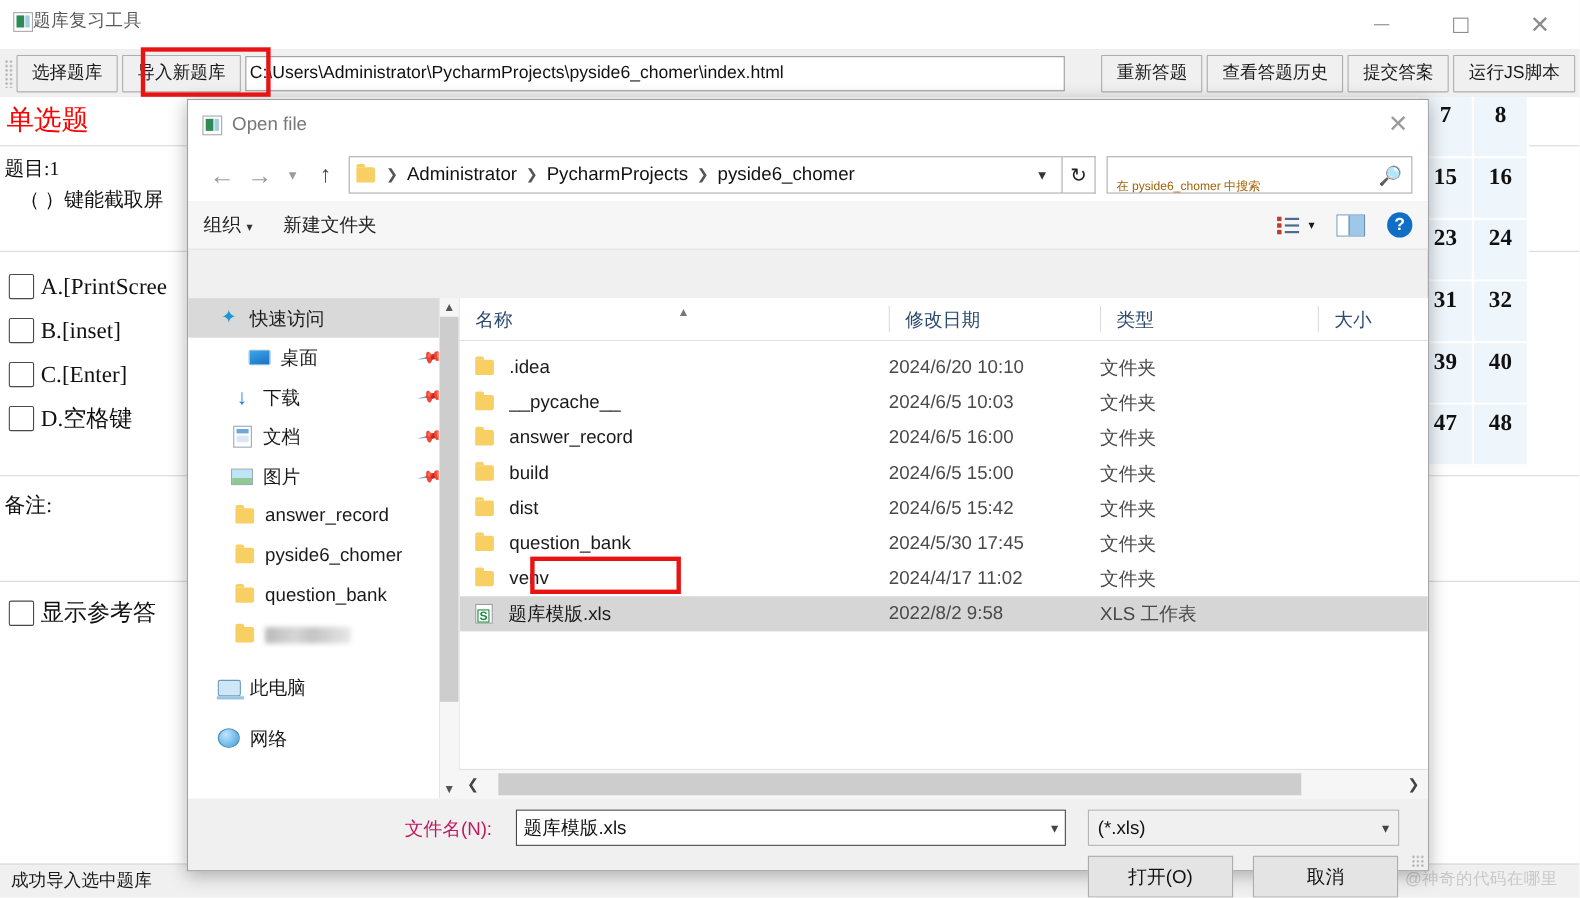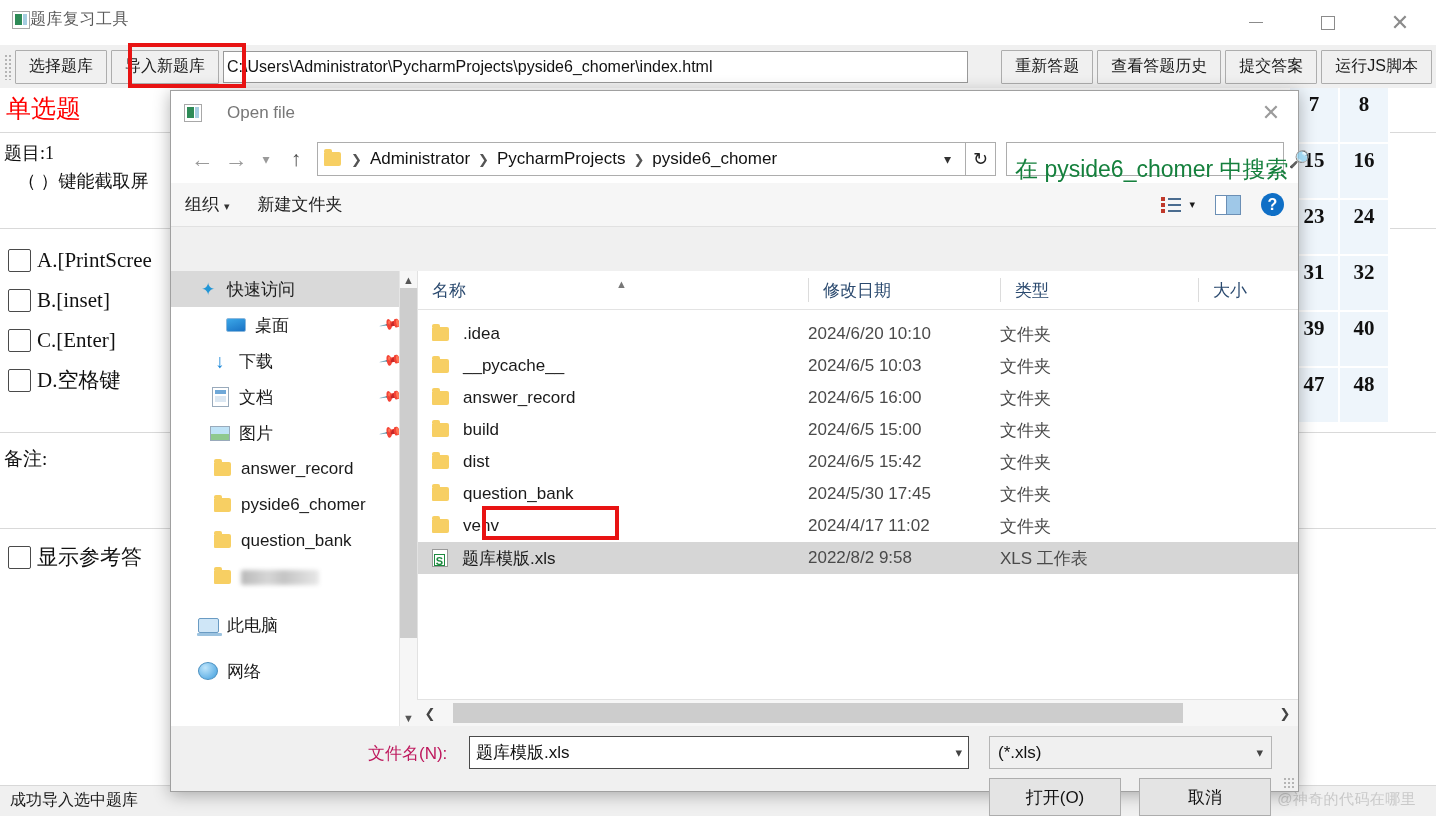--- a/index.html
+++ b/index.html
@@ -95,21 +95,21 @@
   }
 
   
   .dlg{
     position:absolute;left:170px;top:90px;width:1127px;height:700px;
     background:#f0f0f0;border:1px solid #a0a0a0;
     box-shadow:0 3px 16px rgba(0,0,0,.30);
     z-index:20;
   }
   .dlg-title{height:44px;background:#fff;position:relative;}
-  .dlg-title-left{position:absolute;left:13px;top:12px;display:flex;align-items:center;gap:25px;}
+  .dlg-title-left{position:absolute;left:13px;top:12px;display:flex;align-items:flex-end;gap:9px;}
   .dlg-title-text{font-size:17px;color:#777;}
   .dlg-close{position:absolute;right:0;top:0;width:54px;height:44px;display:flex;align-items:center;justify-content:center;font-size:22px;color:#9b9b9b;font-weight:300;}
 
   .dlg-nav{height:48px;background:#fff;display:flex;align-items:center;padding:0 14px;box-sizing:border-box;}
   .navbtn{width:34px;height:34px;display:flex;align-items:center;justify-content:center;font-size:23px;color:#9a9a9a;}
   .navbtn.dropdown{font-size:14px;width:26px;}
   .navbtn.up{color:#4a4a4a;font-size:21px;}
   .crumbbar{
     flex:1;height:34px;background:#fff;border:1px solid #adadad;display:flex;align-items:center;
     padding:0 6px;box-sizing:border-box;margin-left:4px;
@@ -119,21 +119,21 @@
   }
   .folder-ico::before{content:"";position:absolute;left:0;top:-3px;width:8px;height:3px;background:#f7cf63;border-radius:2px 2px 0 0;}
   .crumb{font-size:17px;color:#111;padding:0 2px;white-space:nowrap;}
   .crumb-sep{font-size:13px;color:#555;padding:0 6px;}
   .crumb-caret{margin-left:auto;font-size:14px;color:#333;padding:0 8px;}
   .refresh{width:30px;height:34px;display:flex;align-items:center;justify-content:center;font-size:18px;color:#222;border:1px solid #adadad;border-left:none;box-sizing:border-box;}
   .searchbox{
     width:278px;height:34px;background:#fff;border:1px solid #adadad;margin-left:10px;
     display:flex;align-items:center;padding:0 8px;box-sizing:border-box;
   }
-  .searchbox span.ph{font-size:23px;color:#15803d;flex:1;white-space:nowrap;margin-top:20px;}
+  .searchbox span.ph{font-size:11px;color:#a16207;flex:1;white-space:nowrap;margin-top:20px;}
   .searchbox .mag{font-size:17px;color:#333;transform:scaleX(-1);}
 
   .dlg-cmd{height:44px;background:#f6f6f6;border-bottom:1px solid #e1e1e1;display:flex;align-items:center;padding:0 14px;box-sizing:border-box;}
   .cmd{font-size:17px;color:#222;margin-right:28px;}
   .cmd .car{font-size:11px;margin-left:5px;color:#333;}
   .cmd-right{margin-left:auto;display:flex;align-items:center;gap:20px;}
   .viewicon{display:flex;align-items:center;gap:8px;}
   .vi-list{width:20px;height:18px;position:relative;}
   .vi-list i{position:absolute;left:7px;height:2px;background:#4a6c8f;width:13px;display:block;}
   .vi-list b{position:absolute;left:0;width:4px;height:4px;background:#c0392b;display:block;}

